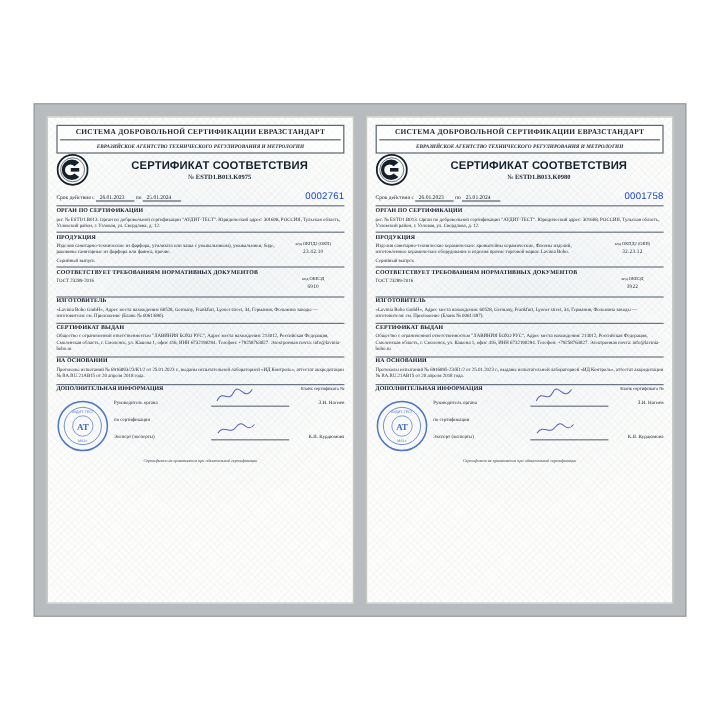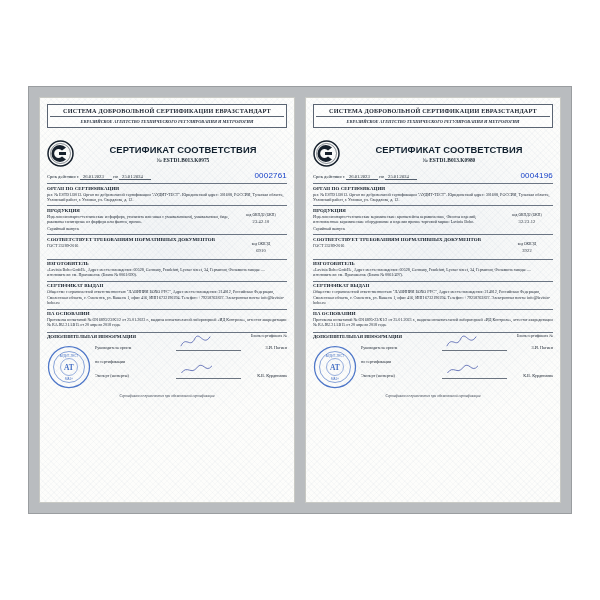--- a/index.html
+++ b/index.html
@@ -70,21 +70,21 @@
     border-top:1px solid #5a6472;
     margin-top:1px;
     padding-top:1px;
     white-space:nowrap;
   }
 
   .titlerow{
     display:flex;
     align-items:center;
     gap:5px;
-    margin-top:12px;
+    margin-top:0;
     padding-bottom:2px;
   }
   .emblem{
     flex:0 0 auto;
     width:27px;height:27px;
     position:relative;
   }
   .emblem svg{display:block;}
   .titlecol{flex:1 1 auto;text-align:center;}
   .title{
@@ -377,21 +377,21 @@
         </div>
 
         <div class="validrow">
           <div class="left">
             <span>Срок действия</span>
             <span>с</span>
             <span class="u">26.01.2023</span>
             <span>по</span>
             <span class="u">25.01.2024</span>
           </div>
-          <div class="regno">0004196</div>
+          <div class="regno">0001758</div>
         </div>
 
         <div class="sect">
           <div class="sect-title">ОРГАН ПО СЕРТИФИКАЦИИ</div>
           <div class="sect-body">рег. № ESTD1.B013. Орган по добровольной сертификации "АУДИТ-ТЕСТ". Юридический адрес: 301608, РОССИЯ, Тульская область, Узловский район, г. Узловая, ул. Свердлова, д. 12.</div>
         </div>
 
         <div class="sect">
           <div class="sect-title">ПРОДУКЦИЯ</div>
           <div class="two">

